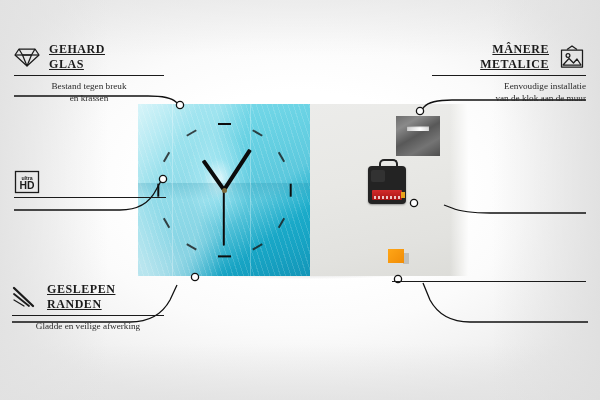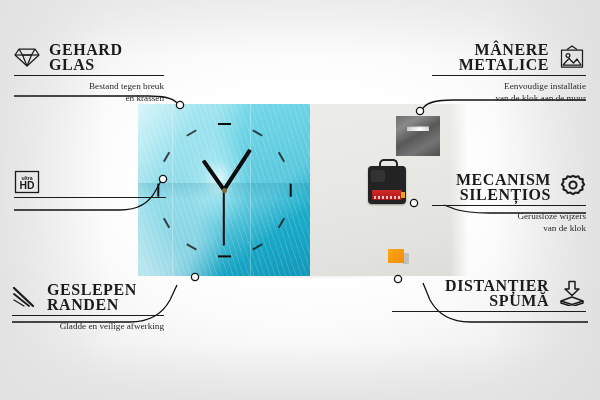--- a/index.html
+++ b/index.html
@@ -68,27 +68,27 @@
   .battery-tip{position:absolute;right:-3px;top:2px;width:4px;height:6px;background:#e8a21c;}
   .battery-txt{position:absolute;left:2px;bottom:1px;right:2px;height:3px;
     background:repeating-linear-gradient(to right,rgba(255,255,255,.75) 0 2px,transparent 2px 4px);}
   .foam{position:absolute;left:78px;top:145px;width:16px;height:14px;
     background:linear-gradient(135deg,#ffa617,#f08c06);}
   .foam-sh{position:absolute;left:93px;top:149px;width:6px;height:11px;
     background:rgba(160,160,155,.5);}
 
   
   .callout{position:absolute;}
-  .co-title{font-family:"Liberation Serif", serif;font-weight:700;font-size:16px;
-    letter-spacing:.55px;color:#1b1b1b;line-height:15px;white-space:pre-line;}
+  .co-title{font-family:"Liberation Serif", serif;font-weight:700;font-size:12px;
+    letter-spacing:.55px;color:#1b1b1b;line-height:15px;white-space:pre-line;text-decoration:underline;}
   .co-rule{height:1px;background:#1b1b1b;margin:3px 0 4px;}
   .co-sub{font-family:"Liberation Serif", serif;font-size:9.2px;color:#2a2a2a;
     line-height:12px;white-space:pre-line;}
   .co-left .co-title{text-align:left;}
-  .co-left .co-sub{text-align:right;}
+  .co-left .co-sub{text-align:center;}
   .co-right .co-title{text-align:right;}
   .co-right .co-sub{text-align:right;}
   .co-head{display:flex;align-items:center;gap:9px;}
   .co-right .co-head{justify-content:flex-end;}
   .ico{flex:0 0 auto;display:block;}
 
   svg.leader{position:absolute;left:0;top:0;width:600px;height:400px;
     pointer-events:none;overflow:visible;}
 </style>
 </head>
@@ -225,47 +225,18 @@
           <path d="M2,14 L12,20" stroke-width="1.3"></path>
         </g>
       </svg>
       <div class="co-title">GESLEPEN
 RANDEN</div>
     </div>
     <div class="co-rule"></div>
     <div class="co-sub">Gladde en veilige afwerking</div>
   </div>
 
-  <div class="callout co-right" style="left:432px;top:172px;width:154px;">
-    <div class="co-head">
-      <div class="co-title">MECANISM
-SILENȚIOS</div>
-      <svg class="ico" width="26" height="26" viewBox="0 0 26 26">
-        <g fill="none" stroke="#1b1b1b" stroke-width="2" stroke-linejoin="round">
-          <path d="M13,1.8 L15.6,3.0 L18.4,2.2 L19.9,4.7 L22.8,5.2 L22.6,8.1 L24.2,10.5
-                   L22.2,12.6 L22.6,15.5 L19.9,16.5 L18.4,19.0 L15.6,18.6 L13,20.2
-                   L10.4,18.6 L7.6,19.0 L6.1,16.5 L3.4,15.5 L3.8,12.6 L1.8,10.5
-                   L3.4,8.1 L3.2,5.2 L6.1,4.7 L7.6,2.2 L10.4,3.0 Z"></path>
-          <circle cx="13" cy="11" r="3.6"></circle>
-        </g>
-      </svg>
-    </div>
-    <div class="co-rule"></div>
-    <div class="co-sub">Geruisloze wijzers
-van de klok</div>
-  </div>
 
   <div class="callout co-right" style="left:392px;top:278px;width:194px;">
-    <div class="co-head">
-      <div class="co-title">DISTANȚIER
-SPUMĂ</div>
-      <svg class="ico" width="28" height="26" viewBox="0 0 28 26">
-        <g fill="none" stroke="#1b1b1b" stroke-width="1.5" stroke-linejoin="round">
-          <path d="M11,1.5 H17 V9 H21 L14,15.5 L7,9 H11 Z"></path>
-          <path d="M14,17 L25,21 L14,24.5 L3,21 Z"></path>
-          <path d="M3,21 V23 L14,26.5 L25,23 V21"></path>
-        </g>
-      </svg>
-    </div>
     <div class="co-rule"></div>
   </div>
 
 </div>
 
 </body></html>

